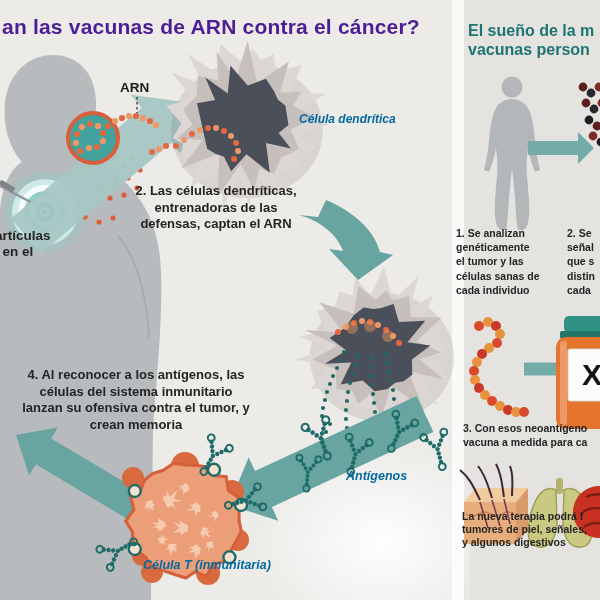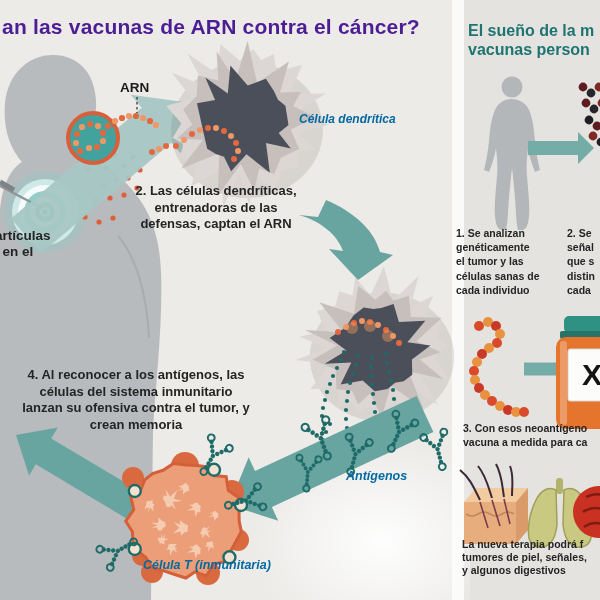--- a/index.html
+++ b/index.html
@@ -441,18 +441,18 @@
     <div>cada</div>
   </div>
 
   <div class="txt xlabel" style="left:572px;top:352px;width:40px;height:46px;">X</div>
 
   <div class="txt pstep" style="left:463px;top:422px;line-height:13.5px;">
     <div>3. Con esos neoantígeno</div>
     <div>vacuna a medida para ca</div>
   </div>
 
-  <div class="txt pfoot" style="left:462px;top:538px;">
+  <div class="txt pfoot" style="left:462px;top:510px;">
     <div>La nueva terapia podrá f</div>
     <div>tumores de piel, señales,</div>
     <div>y algunos digestivos</div>
   </div>
 </div>
 
 </body></html>

